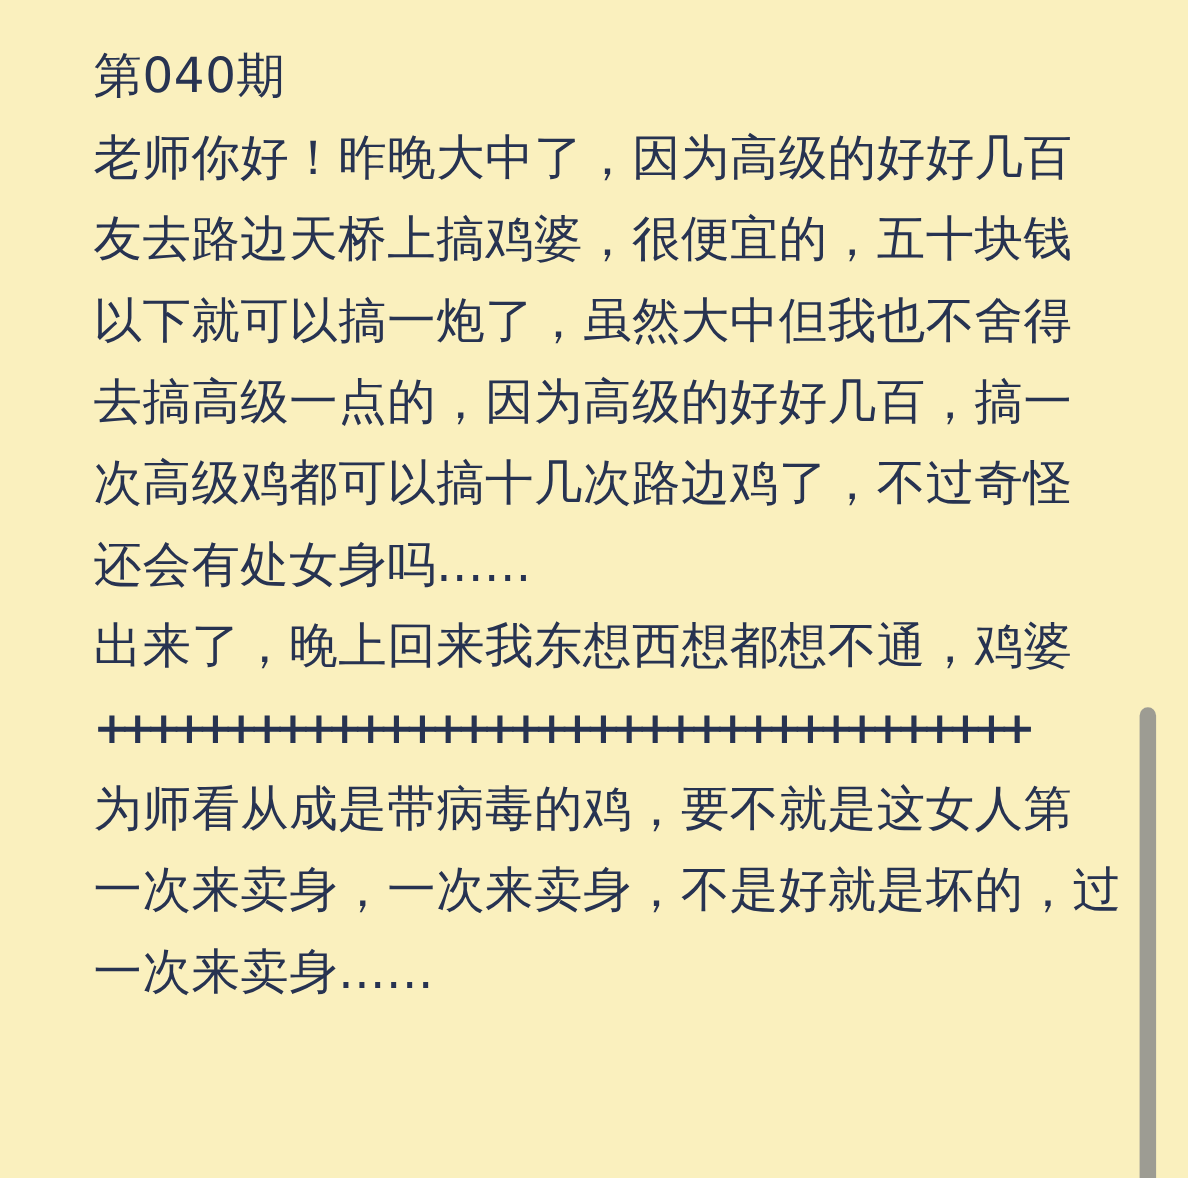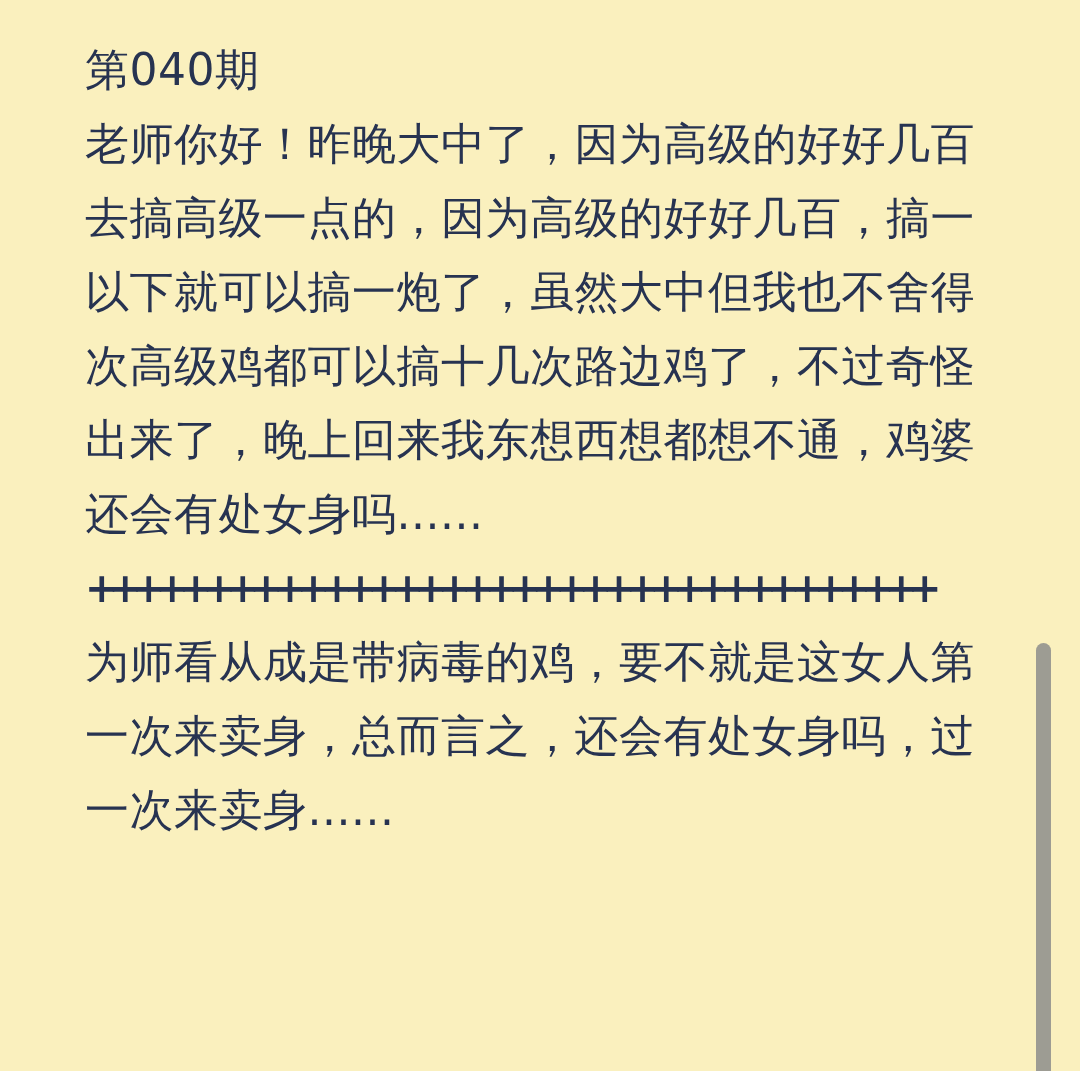--- a/index.html
+++ b/index.html
@@ -48,26 +48,27 @@
     border-radius: 8px 8px 0 0;
   }
 </style>
 </head>
 <body>
 
 <div class="page">
   <div class="line">第040期</div>
 
   <div class="line">老师你好！昨晚大中了，因为高级的好好几百</div>
+  <div class="line">友去路边天桥上搞鸡婆，很便宜的，五十块钱</div>
+  <div class="line">以下就可以搞一炮了，虽然大中但我也不舍得</div>
   <div class="line">去搞高级一点的，因为高级的好好几百，搞一</div>
-  <div class="line">以下就可以搞一炮了，虽然大中但我也不舍得</div>
   <div class="line">次高级鸡都可以搞十几次路边鸡了，不过奇怪</div>
+  <div class="line">还会有处女身吗......</div>
   <div class="line">出来了，晚上回来我东想西想都想不通，鸡婆</div>
-  <div class="line">还会有处女身吗......</div>
 
   <div class="line separator">++++++++++++++++++++++++++++++++++++</div>
 
   <div class="line">为师看从成是带病毒的鸡，要不就是这女人第</div>
-  <div class="line">一次来卖身，总而言之，还会有处女身吗，过</div>
+  <div class="line">一次来卖身，一次来卖身，不是好就是坏的，过</div>
   <div class="line">一次来卖身......</div>
 </div>
 
 <div class="scrollbar-thumb"></div>
 
 </body></html>

